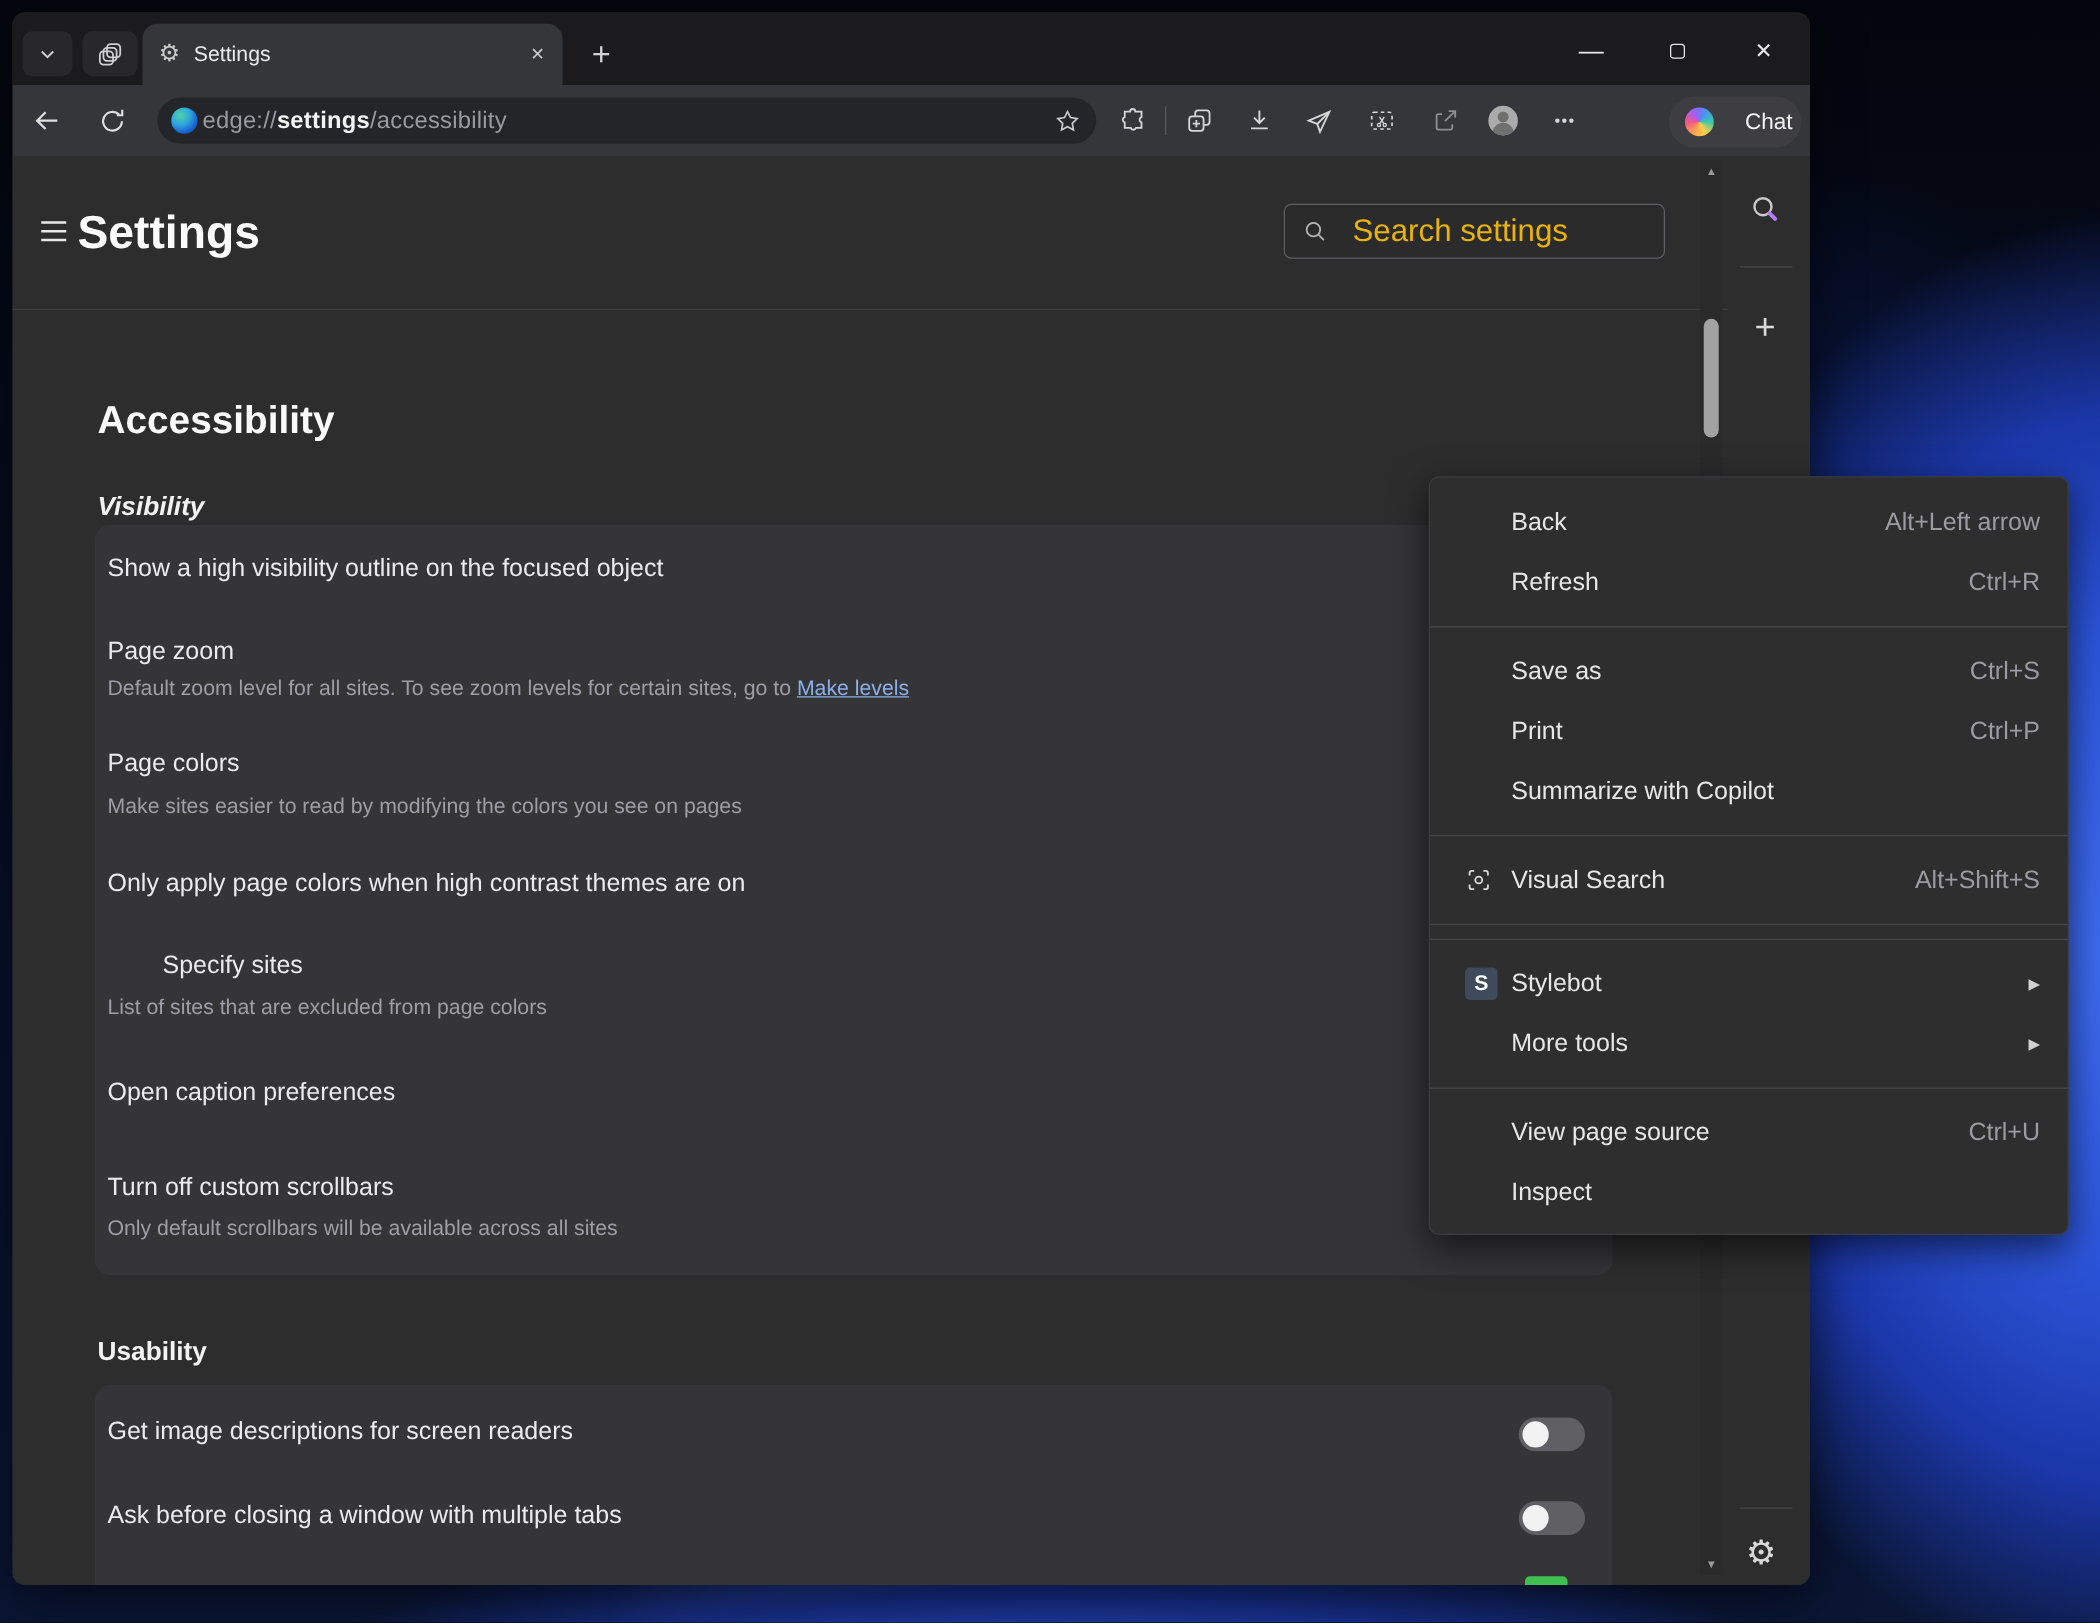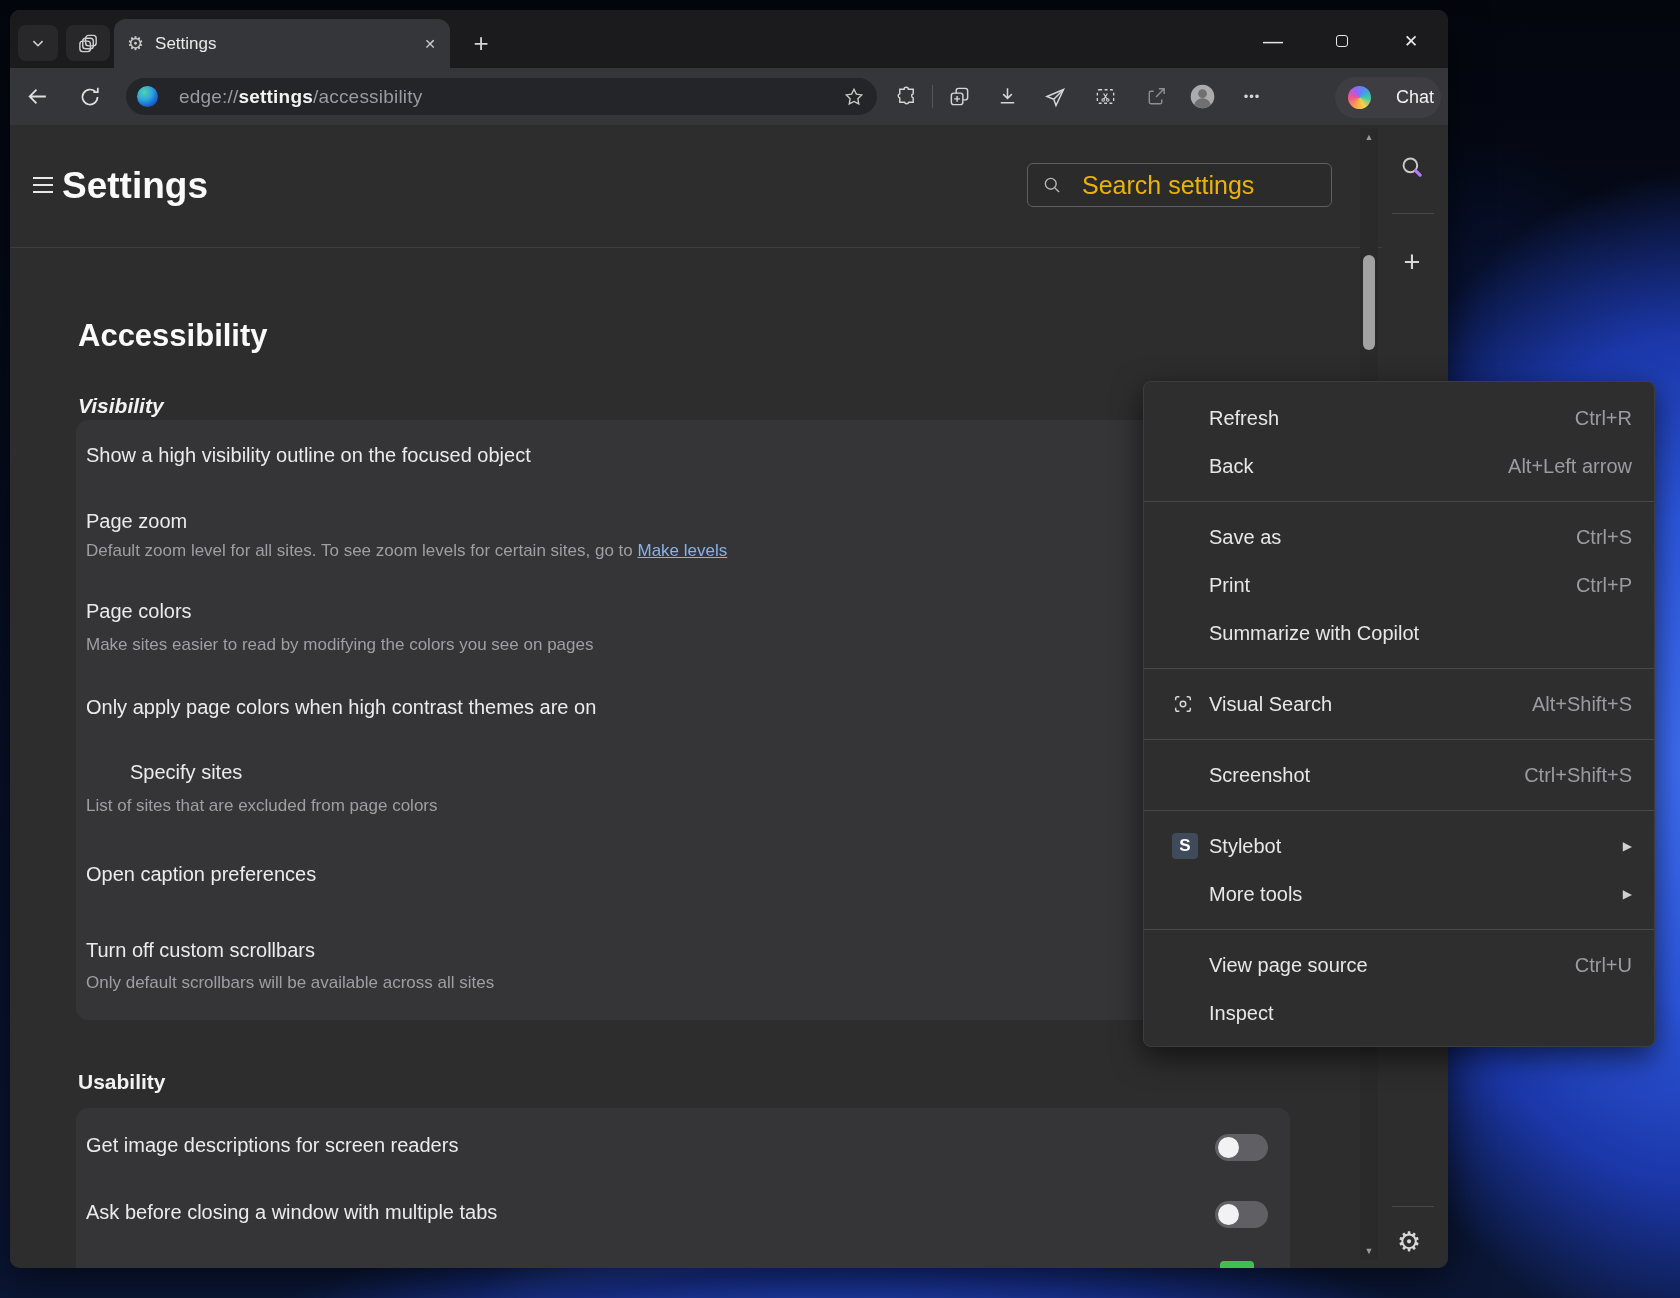--- a/index.html
+++ b/index.html
@@ -31,21 +31,21 @@
   .ctl-max{left:1309px;}
   .ctl-max i{display:block;width:12px;height:12px;border:1.6px solid #e8e8e8;border-radius:3px;}
   .ctl-close{left:1378px;font-size:17px;}
   
   .navbar{position:absolute;left:0;top:58px;width:100%;height:57px;background:#35363a;}
   .nav-ic{position:absolute;top:0;height:57px;display:flex;align-items:center;justify-content:center;color:#dcdcdc;}
   .addr{position:absolute;left:116px;top:10px;width:751px;height:37px;border-radius:19px;background:#242528;
     display:flex;align-items:center;}
   .edge-logo{width:21px;height:21px;border-radius:50%;margin-left:11px;
     background:radial-gradient(circle at 35% 30%, #4fd3a9 0%, #2fa6dd 38%, #1b63d2 68%, #123f9e 100%);}
-  .url{margin-left:21px;font-size:19px;letter-spacing:.2px;white-space:nowrap;flex:1;}
+  .url{margin-left:4px;font-size:19px;letter-spacing:.2px;white-space:nowrap;flex:1;}
   .url .dim{color:#9a9aa0;}
   .url .host{color:#f3f3f3;font-weight:700;}
   .addr-star{margin-right:12px;}
   .vdiv{position:absolute;left:922px;top:17px;width:1px;height:23px;background:#57575b;}
   .chat-pill{position:absolute;left:1325px;top:9px;width:106px;height:41px;border-radius:21px;background:#3d3d42;
     display:flex;align-items:center;gap:13px;}
   .copilot{width:23px;height:23px;border-radius:50%;margin-left:13px;
     background:conic-gradient(from 210deg,#f8a04c,#f0568c,#a05ef5,#4e8ff5,#39c8a8,#f8d04c,#f8a04c);}
   .chat-label{margin-left:12px;font-size:18px;color:#f2f2f2;}
   
@@ -266,26 +266,26 @@
       <span>+</span>
     </div>
     <div class="rail-div" style="top:1196px;"></div>
     <div class="rail-ic" style="left:1384px;top:1217px;width:30px;height:30px;font-size:27px;">
       <span>⚙</span>
     </div>
   </div>
 
   <div class="menu">
     <div class="mi">
+      <span class="mi-label">Back</span>
+      <span class="mi-short">Alt+Left arrow</span>
+    </div>
+    <div class="mi">
       <span class="mi-label">Refresh</span>
       <span class="mi-short">Ctrl+R</span>
-    </div>
-    <div class="mi">
-      <span class="mi-label">Back</span>
-      <span class="mi-short">Alt+Left arrow</span>
     </div>
     <div class="sep"></div>
     <div class="mi">
       <span class="mi-label">Save as</span>
       <span class="mi-short">Ctrl+S</span>
     </div>
     <div class="mi">
       <span class="mi-label">Print</span>
       <span class="mi-short">Ctrl+P</span>
     </div>
@@ -297,24 +297,20 @@
       <span class="mi-icon">
         <svg width="22" height="22" viewBox="0 0 24 24">
           <path d="M4 8V6a2 2 0 0 1 2-2h2M16 4h2a2 2 0 0 1 2 2v2M20 16v2a2 2 0 0 1-2 2h-2M8 20H6a2 2 0 0 1-2-2v-2" fill="none" stroke="#d8d8d8" stroke-width="1.6"></path>
           <circle cx="12" cy="12" r="3" fill="none" stroke="#d8d8d8" stroke-width="1.6"></circle>
         </svg>
       </span>
       <span class="mi-label">Visual Search</span>
       <span class="mi-short">Alt+Shift+S</span>
     </div>
     <div class="sep"></div>
-    <div class="mi">
-      <span class="mi-label">Screenshot</span>
-      <span class="mi-short">Ctrl+Shift+S</span>
-    </div>
     <div class="sep"></div>
     <div class="mi">
       <span class="mi-icon s-badge">S</span>
       <span class="mi-label">Stylebot</span>
       <span class="mi-arrow">▶</span>
     </div>
     <div class="mi">
       <span class="mi-label">More tools</span>
       <span class="mi-arrow">▶</span>
     </div>

